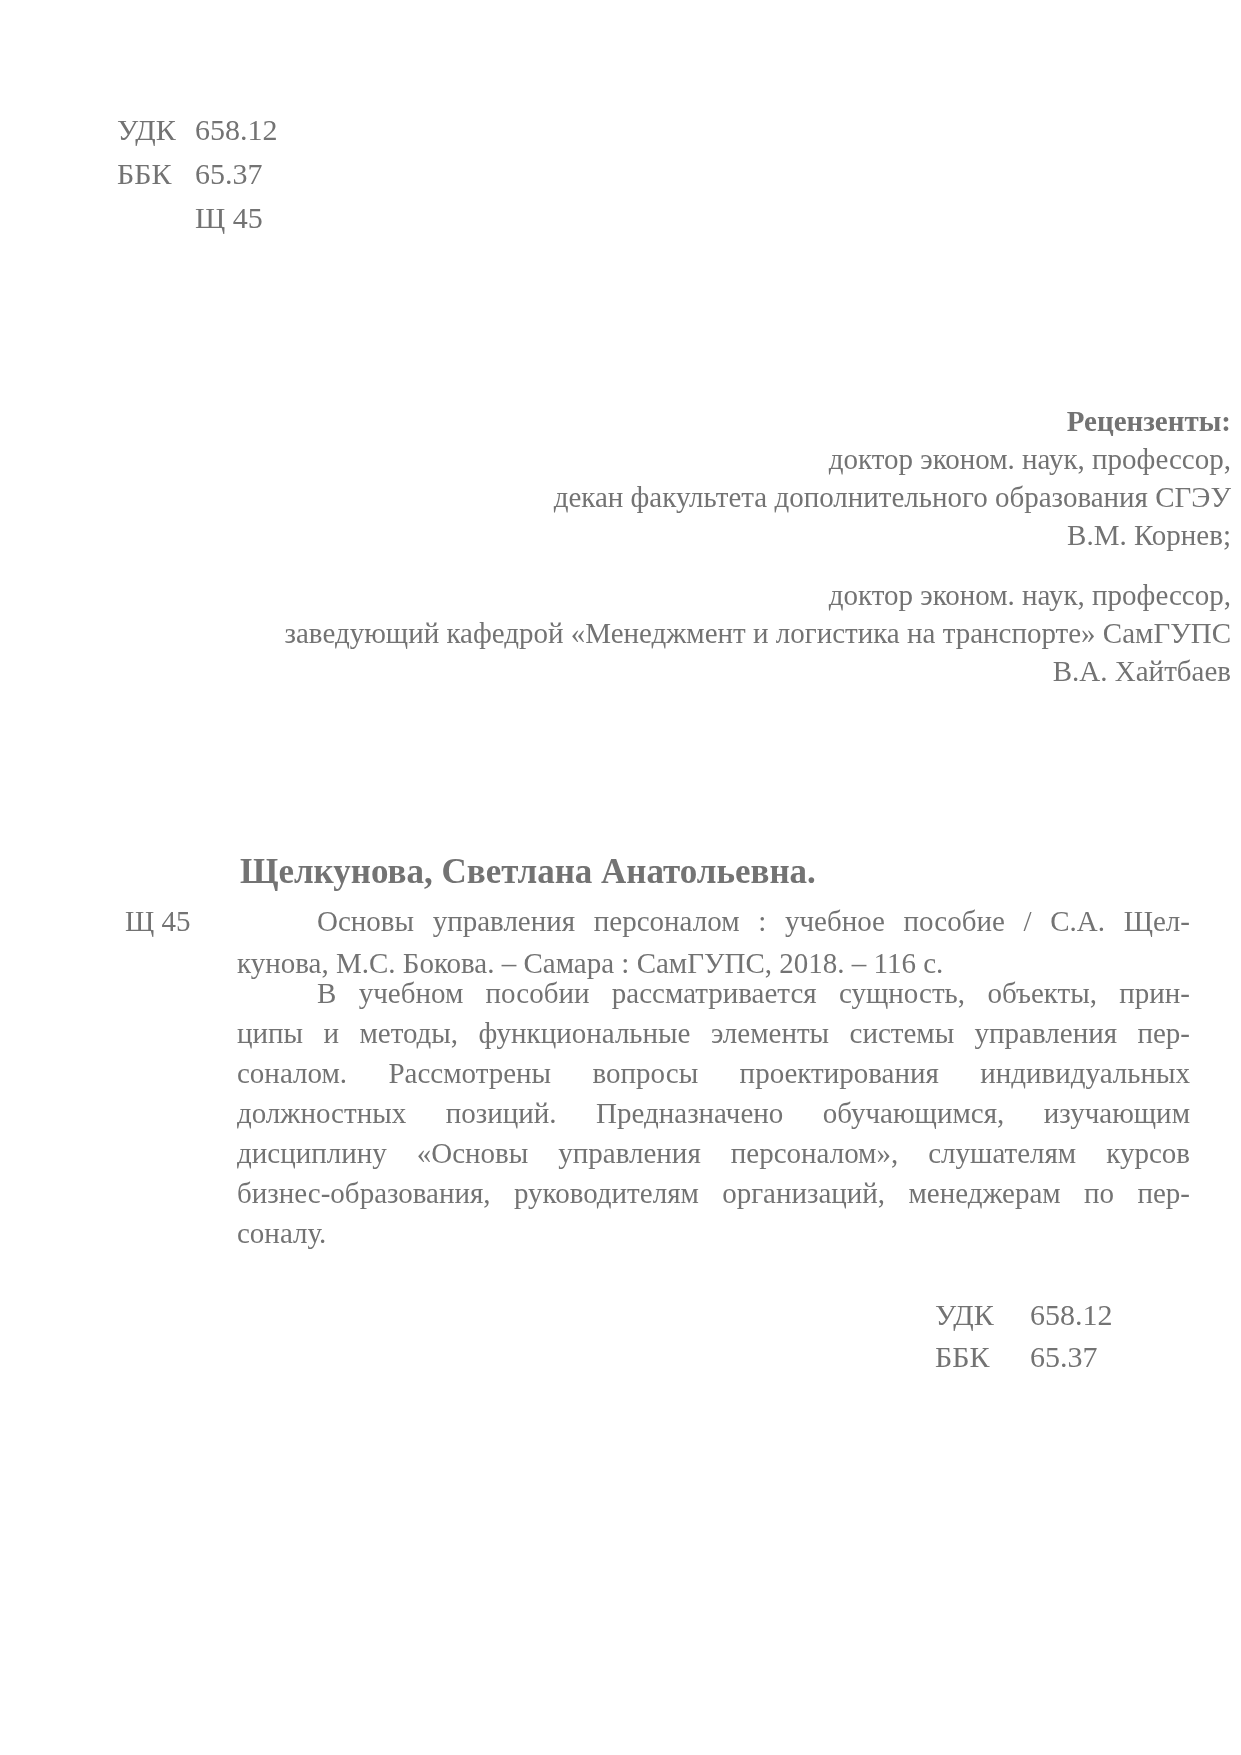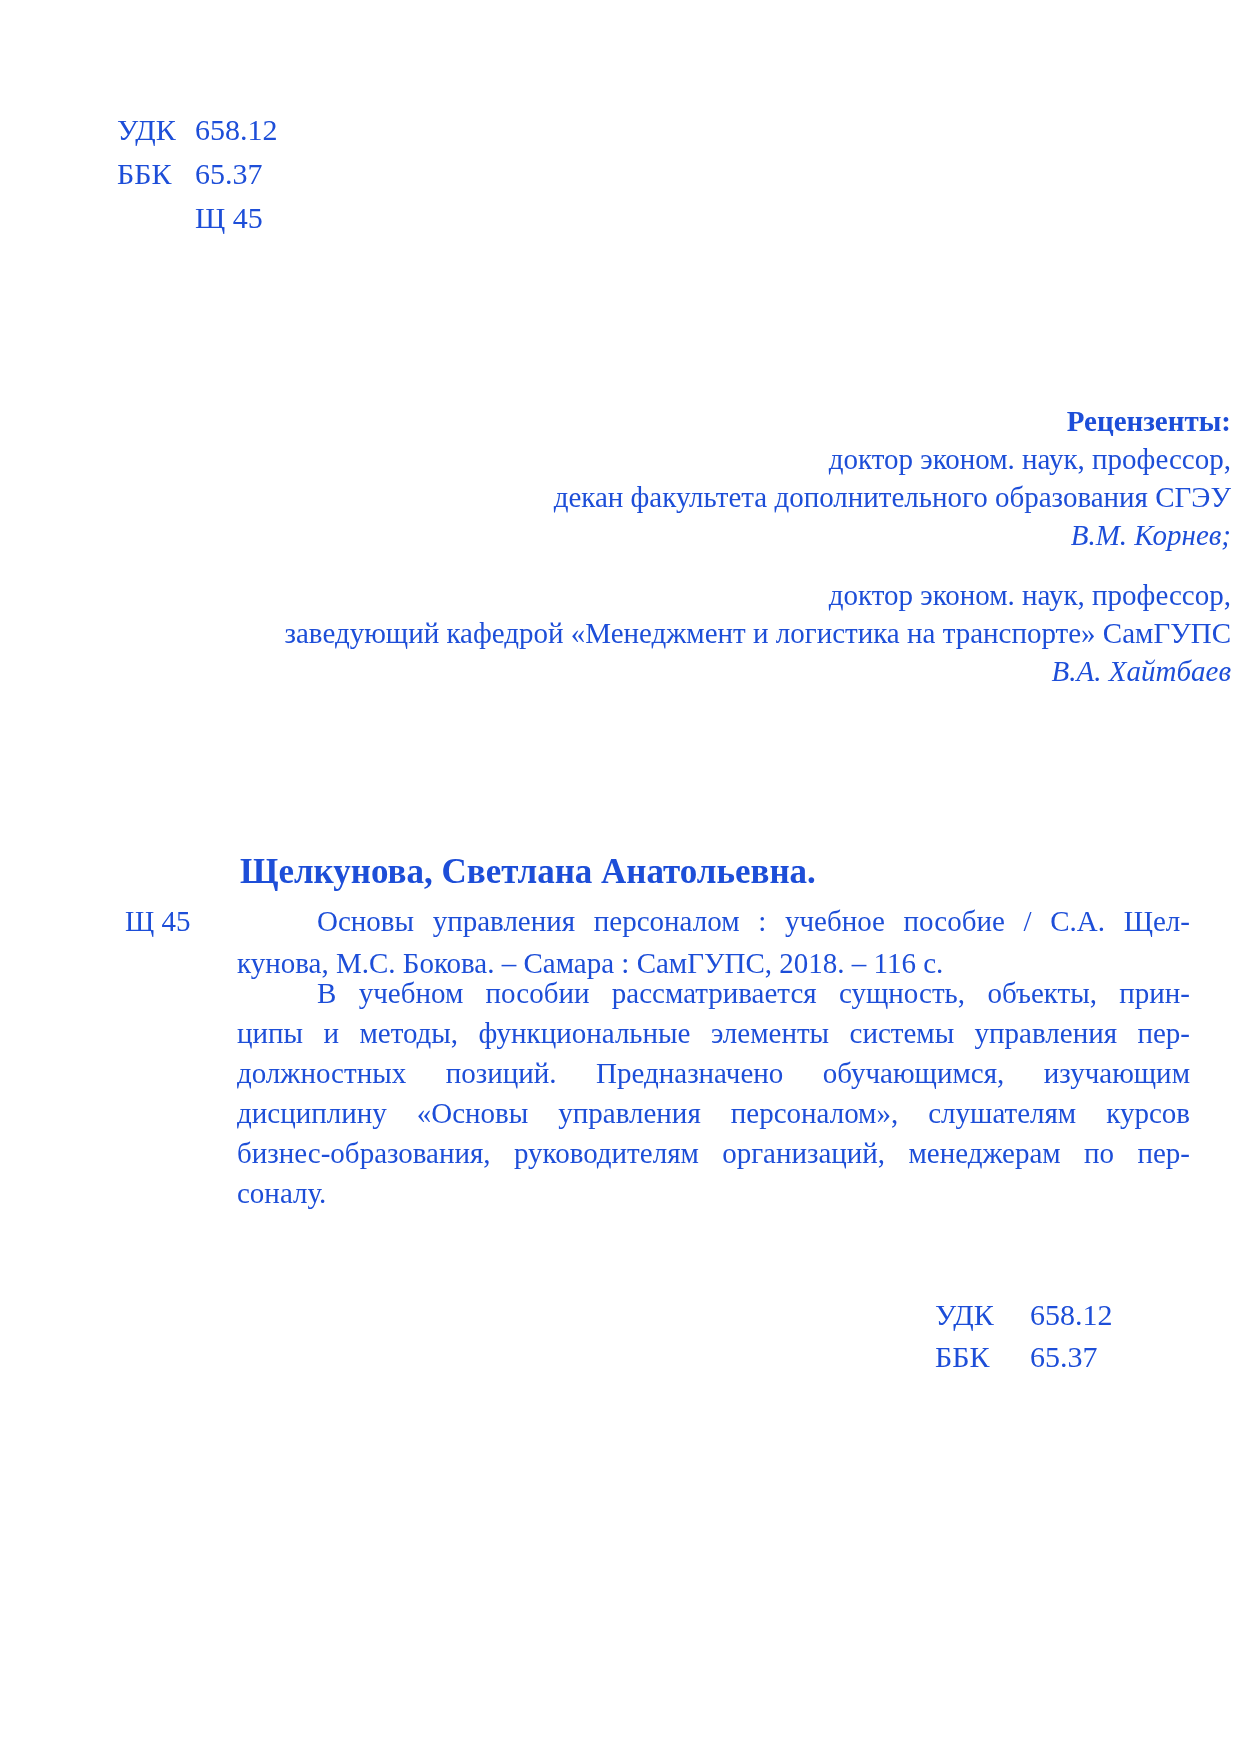--- a/index.html
+++ b/index.html
@@ -1,25 +1,25 @@
 <!DOCTYPE html>
 <html><head>
 <meta charset="utf-8">
 <style>
   html,body{margin:0;padding:0;background:#ffffff;}
   .page{
     position:relative;
     width:1241px;height:1755px;
-    background:#ffffff;color:#1d4ed8;
+    background:#ffffff;color:#737373;
     font-family:"Liberation Serif","DejaVu Serif",serif;
     font-size:29px;line-height:40px;
     overflow:hidden;
   }
   .bold{font-weight:bold;}
-  .italic{font-style:italic;}
+  .italic{}
 
   
   .class-top{position:absolute;left:117px;top:108px;line-height:44px;font-size:30px;}
   .cl-row{display:flex;}
   .class-top .cl-label{width:78px;display:inline-block;}
   .class-top .cl-value{display:inline-block;}
 
   
   .reviewers{
     position:absolute;left:8px;top:402px;width:1223px;
@@ -81,20 +81,21 @@
   <div class="shelf-code">Щ 45</div>
 
   <div class="catalog-text">
     <div class="fill indent">Основы управления персоналом : учебное пособие / С.А. Щел-</div>
     <div>кунова, М.С. Бокова. – Самара : СамГУПС, 2018. – 116 с.</div>
   </div>
 
   <div class="annotation">
     <div class="fill indent">В учебном пособии рассматривается сущность, объекты, прин-</div>
     <div class="fill">ципы и методы, функциональные элементы системы управления пер-</div>
+    <div class="fill">соналом. Рассмотрены вопросы проектирования индивидуальных</div>
     <div class="fill">должностных позиций. Предназначено обучающимся, изучающим</div>
     <div class="fill">дисциплину «Основы управления персоналом», слушателям курсов</div>
     <div class="fill">бизнес-образования, руководителям организаций, менеджерам по пер-</div>
     <div>соналу.</div>
   </div>
 
   <div class="class-footer">
     <div class="cl-row">
       <span class="cl-label">УДК</span>
       <span class="cl-value">658.12</span>

